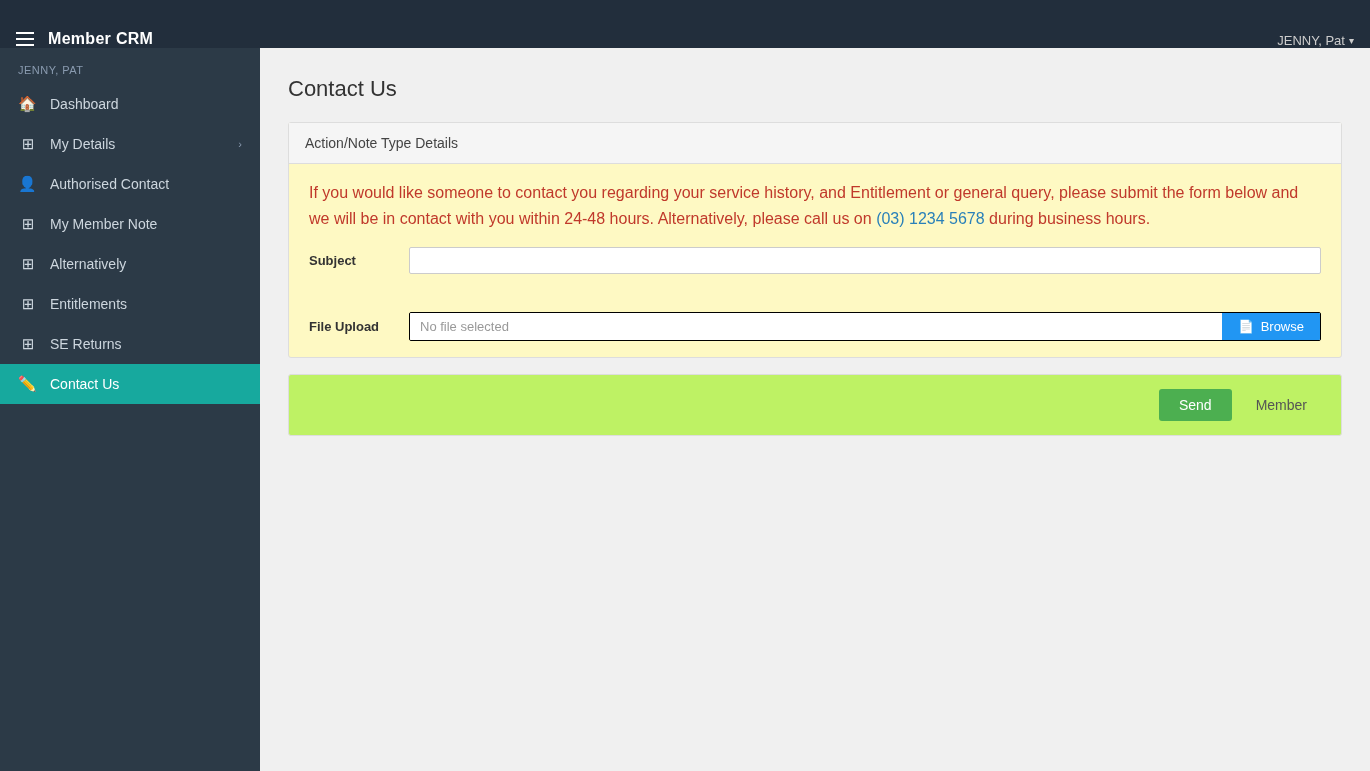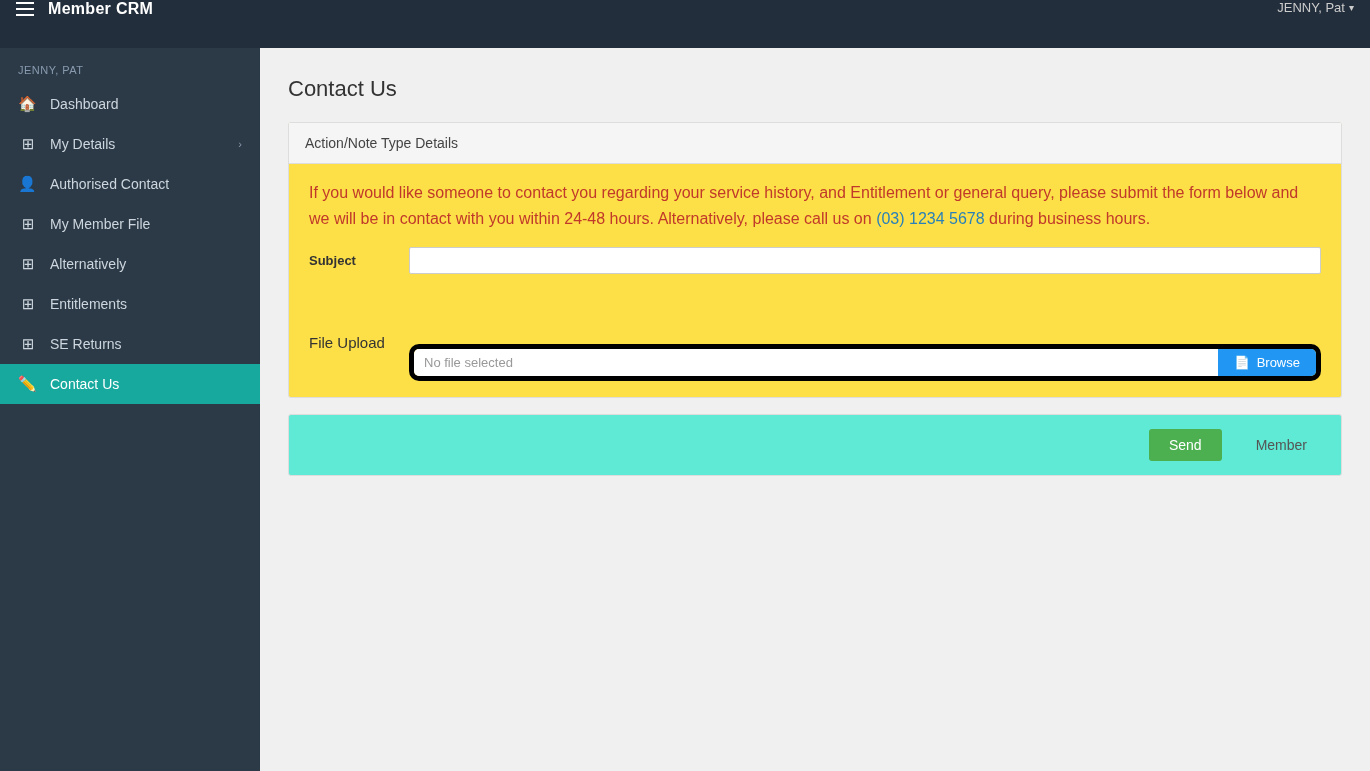--- a/index.html
+++ b/index.html
@@ -4,21 +4,21 @@
   <style>
     * { box-sizing: border-box; margin: 0; padding: 0; }
     body { font-family: 'Segoe UI', Arial, sans-serif; font-size: 14px; background: #f0f0f0; display: flex; flex-direction: column; height: 771px; overflow: hidden; }
 
     
     .topbar {
       background: #222e3c;
       color: #fff;
       height: 48px;
       display: flex;
-      align-items: flex-start;
+      align-items: flex-end;
       padding: 0 16px;
       flex-shrink: 0;
       justify-content: space-between;
       z-index: 10;
     }
     .topbar-left { display: flex; align-items: center; gap: 14px; }
     .topbar-title { font-size: 16px; font-weight: 600; letter-spacing: 0.3px; }
     .hamburger { display: flex; flex-direction: column; gap: 4px; cursor: pointer; }
     .hamburger span { display: block; width: 18px; height: 2px; background: #fff; }
     .topbar-right { color: #ccc; font-size: 13px; display: flex; align-items: center; gap: 4px; cursor: pointer; }
@@ -70,21 +70,21 @@
     }
     .page-title {
       font-size: 22px;
       font-weight: 400;
       color: #333;
       margin-bottom: 20px;
     }
 
     
     .card {
-      background: #fde047;
+      background: #fef9c3;
       border: 1px solid #ddd;
       border-radius: 3px;
       margin-bottom: 16px;
     }
     .card-header {
       background: #f5f5f5;
       border-bottom: 1px solid #ddd;
       padding: 12px 16px;
       font-size: 14px;
       color: #444;
@@ -95,21 +95,21 @@
     .info-text {
       color: #c0392b;
       font-size: 16px;
       line-height: 1.6;
       margin-bottom: 16px;
     }
 
     .form-row {
       display: flex;
       align-items: flex-start;
-      margin-bottom: 0;
+      margin-bottom: 8px;
     }
     .form-label {
       width: 100px;
       font-weight: 600;
       font-size: 13px;
       color: #333;
       padding-top: 6px;
       flex-shrink: 0;
     }
     .form-control {
@@ -135,32 +135,31 @@
     }
 
     
     .file-upload-row {
       display: flex;
       align-items: center;
       padding: 10px 20px 16px 20px;
     }
     .file-label {
       width: 100px;
-      font-weight: 400;
-      font-size: 15px;
+      font-weight: 700;
+      font-size: 13px;
       color: #333;
       flex-shrink: 0;
     }
     .file-input-area {
       display: flex;
       flex: 1;
-      border: 5px solid #000000;
-      border-radius: 10px;
+      border: 1px solid #000000;
+      border-radius: 2px;
       overflow: hidden;
-      margin-top: 40px;
     }
     .file-text {
       flex: 1;
       padding: 6px 10px;
       font-size: 13px;
       color: #999;
       background: #fff;
     }
     .file-browse-btn {
       background: #2196f3;
@@ -169,28 +168,28 @@
       padding: 6px 16px;
       cursor: pointer;
       font-size: 13px;
       display: flex;
       align-items: center;
       gap: 6px;
     }
 
     
     .actions-card {
-      background: #5eead4;
+      background: #bef264;
       border: 1px solid #ddd;
       border-radius: 3px;
       padding: 14px 20px;
       display: flex;
       justify-content: flex-end;
       align-items: center;
-      gap: 20px;
+      gap: 10px;
     }
     .btn-send {
       background: #4caf50;
       color: #fff;
       border: none;
       padding: 8px 20px;
       border-radius: 3px;
       cursor: pointer;
       font-size: 14px;
       font-weight: 500;
@@ -238,21 +237,21 @@
       <span class="chevron-right">›</span>
     </div>
 
     <div class="sidebar-item">
       <span class="icon">👤</span>
       <span>Authorised Contact</span>
     </div>
 
     <div class="sidebar-item">
       <span class="icon">⊞</span>
-      <span>My Member File</span>
+      <span>My Member Note</span>
     </div>
 
     <div class="sidebar-item">
       <span class="icon">⊞</span>
       <span>Alternatively</span>
     </div>
 
     <div class="sidebar-item">
       <span class="icon">⊞</span>
       <span>Entitlements</span>

